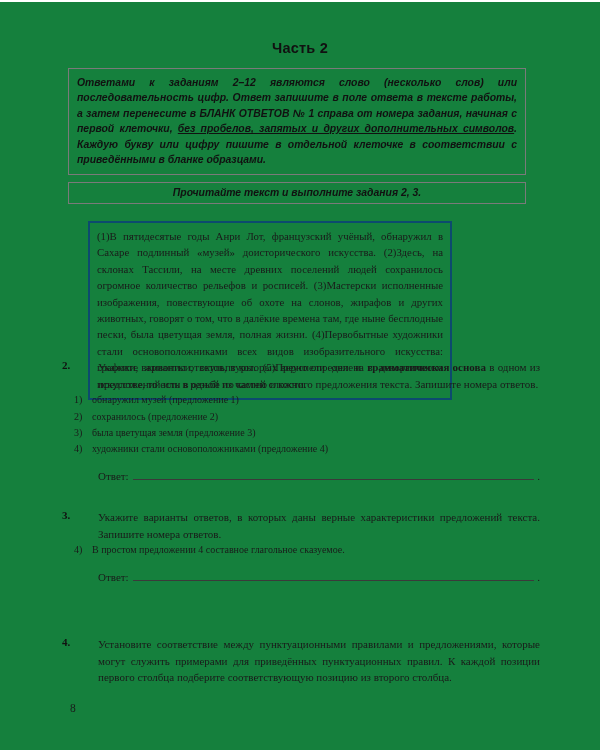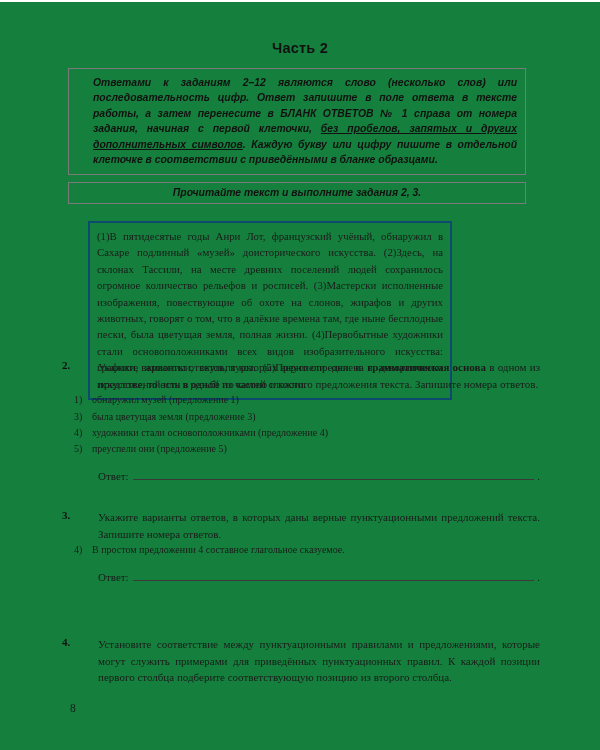--- a/index.html
+++ b/index.html
@@ -39,21 +39,21 @@
   }
 
   
   .instr-box {
     position: absolute;
     left: 68px;
     top: 66px;
     width: 458px;
     box-sizing: border-box;
     border: 1px solid #7a7a7a;
-    padding: 6px 8px 7px 24px;
+    padding: 6px 8px 7px 8px;
     font-family: "Liberation Sans", "DejaVu Sans", sans-serif;
     font-style: italic;
     font-weight: bold;
     font-size: 10.4px;
     line-height: 15.4px;
     text-align: justify;
     color: #111;
   }
   .instr-box .u {
     text-decoration: underline;
@@ -190,35 +190,35 @@
     <span>(1)В пятидесятые годы Анри Лот, французский учёный, обнаружил в Сахаре подлинный «музей» доисторического искусства. (2)Здесь, на склонах Тассили, на месте древних поселений людей сохранилось огромное количество рельефов и росписей. (3)Мастерски исполненные изображения, повествующие об охоте на слонов, жирафов и других животных, говорят о том, что в далёкие времена там, где ныне бесплодные пески, была цветущая земля, полная жизни. (4)Первобытные художники стали основоположниками всех видов изобразительного искусства: графики, живописи, скульптуры. (5)Преуспели они и в декоративном искусстве, то есть в резьбе по камню и кости.</span>
   </div>
 
   <div class="question" id="q2" style="top:357px;">
     <div class="q-num">2.</div>
     <div class="q-body">
       <span>Укажите варианты ответов, в которых верно определена </span><b>грамматическая основа</b><span> в одном из предложений или в одной из частей сложного предложения текста. Запишите номера ответов.</span>
     </div>
     <ul class="opt-list">
       <li><span class="opt-n">1)</span><span>обнаружил музей (предложение 1)</span></li>
+      <li><span class="opt-n">2)</span><span>сохранилось (предложение 2)</span></li>
       <li><span class="opt-n">3)</span><span>была цветущая земля (предложение 3)</span></li>
       <li><span class="opt-n">4)</span><span>художники стали основоположниками (предложение 4)</span></li>
-      <li><span class="opt-n">5)</span><span>преуспели они (предложение 5)</span></li>
     </ul>
     <div class="answer-row">
       <span class="answer-label">Ответ:</span>
       <span class="answer-rule"></span>
       <span class="answer-dot">.</span>
     </div>
   </div>
 
   <div class="question" id="q3" style="top:507px;">
     <div class="q-num">3.</div>
     <div class="q-body">
-      <span>Укажите варианты ответов, в которых даны верные пунктуационными предложений текста. Запишите номера ответов.</span>
+      <span>Укажите варианты ответов, в которых даны верные характеристики предложений текста. Запишите номера ответов.</span>
     </div>
     <ul class="opt-list">
       <li><span class="opt-n">4)</span><span>В простом предложении 4 составное глагольное сказуемое.</span></li>
     </ul>
     <div class="answer-row">
       <span class="answer-label">Ответ:</span>
       <span class="answer-rule"></span>
       <span class="answer-dot">.</span>
     </div>
   </div>

